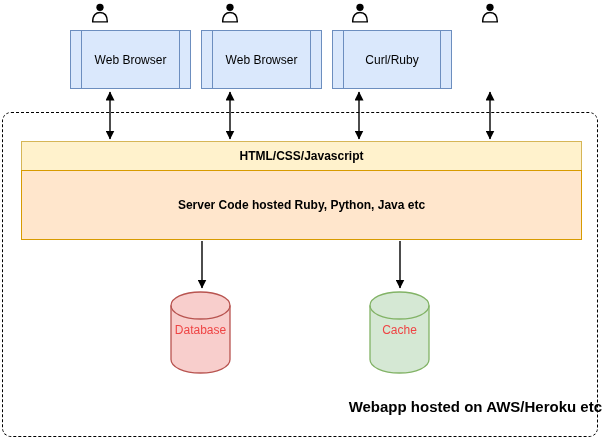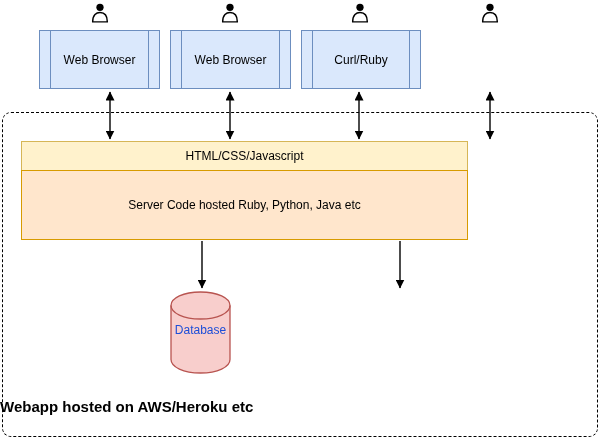--- a/index.html
+++ b/index.html
@@ -22,20 +22,21 @@
     top: 30px;
     height: 59px;
     background: var(--client-fill, #dae8fc);
     border: 1px solid var(--client-border, #6c8ebf);
     box-sizing: border-box;
     display: flex;
     align-items: center;
     justify-content: center;
     font-size: 12px;
     color: #000;
+    margin-left: 31px;
   }
   .client-box::before, .client-box::after {
     content: "";
     position: absolute;
     top: 0; bottom: 0;
     width: 1px;
     background: var(--client-border, #6c8ebf);
   }
   .client-box::before { left: 10px; }
   .client-box::after  { right: 10px; }
@@ -47,27 +48,28 @@
     width: 596px; height: 325px;
     border: 1px dashed #000000;
     border-radius: 9px;
     box-sizing: border-box;
   }
 
   
   .layer {
     position: absolute;
     left: 21px;
-    width: 447px;
+    width: 561px;
     box-sizing: border-box;
     display: flex;
     align-items: center;
     justify-content: center;
     font-size: 12px;
     color: #000;
+    font-weight: bold;
   }
   .layer-frontend {
     top: 141px; height: 30px;
     background: var(--frontend-fill, #fff2cc);
     border: 1px solid var(--frontend-border, #d6b656);
   }
   .layer-backend {
     top: 170px; height: 70px;
     background: var(--backend-fill, #ffe6cc);
     border: 1px solid var(--backend-border, #d79b00);
@@ -79,31 +81,31 @@
     top: 291px;
     width: 61px; height: 83px;
   }
   .cylinder svg { position: absolute; left: 0; top: 0; }
   .cylinder .cyl-label {
     position: absolute;
     left: 0; right: 0;
     top: 32px;
     text-align: center;
     font-size: 12px;
-    color: #1d4ed8;
+    color: #ef4444;
   }
   .cyl-database { left: 170px; }
   .cyl-cache    { left: 369px; }
 
   
   .caption {
     position: absolute;
     left: 0; right: 0;
     top: 398px;
-    text-align: left;
+    text-align: right;
     font-weight: bold;
     font-size: 15px;
     color: #000;
   }
 
   
   .arrows-overlay {
     position: absolute;
     left: 0; top: 0;
     pointer-events: none;
@@ -160,20 +162,27 @@
   </div>
 
   <div class="cylinder cyl-database">
     <svg width="61" height="83" viewBox="0 0 61 83">
       <path d="M1,14.5 C1,7 13.5,1 30.5,1 C47.5,1 60,7 60,14.5 L60,68.5 C60,76 47.5,82 30.5,82 C13.5,82 1,76 1,68.5 Z" fill="#f8cecc" stroke="#b85450" stroke-width="1.3"></path>
       <path d="M1,14.5 C1,22 13.5,28 30.5,28 C47.5,28 60,22 60,14.5" fill="none" stroke="#b85450" stroke-width="1.3"></path>
     </svg>
     <div class="cyl-label">Database</div>
   </div>
 
+  <div class="cylinder cyl-cache">
+    <svg width="61" height="83" viewBox="0 0 61 83">
+      <path d="M1,14.5 C1,7 13.5,1 30.5,1 C47.5,1 60,7 60,14.5 L60,68.5 C60,76 47.5,82 30.5,82 C13.5,82 1,76 1,68.5 Z" fill="#d5e8d4" stroke="#82b366" stroke-width="1.3"></path>
+      <path d="M1,14.5 C1,22 13.5,28 30.5,28 C47.5,28 60,22 60,14.5" fill="none" stroke="#82b366" stroke-width="1.3"></path>
+    </svg>
+    <div class="cyl-label">Cache</div>
+  </div>
 
   <div class="caption">Webapp hosted on AWS/Heroku etc</div>
 
   <svg class="arrows-overlay" width="602" height="442">
     <defs>
       <marker id="ah" markerWidth="10" markerHeight="9" refX="8.5" refY="4.5" orient="auto-start-reverse" markerUnits="userSpaceOnUse">
         <path d="M0,0 L9,4.5 L0,9 Z" fill="#000"></path>
       </marker>
     </defs>
     <line class="arrow-line" x1="110" y1="92" x2="110" y2="139" marker-start="url(#ah)" marker-end="url(#ah)"></line>

